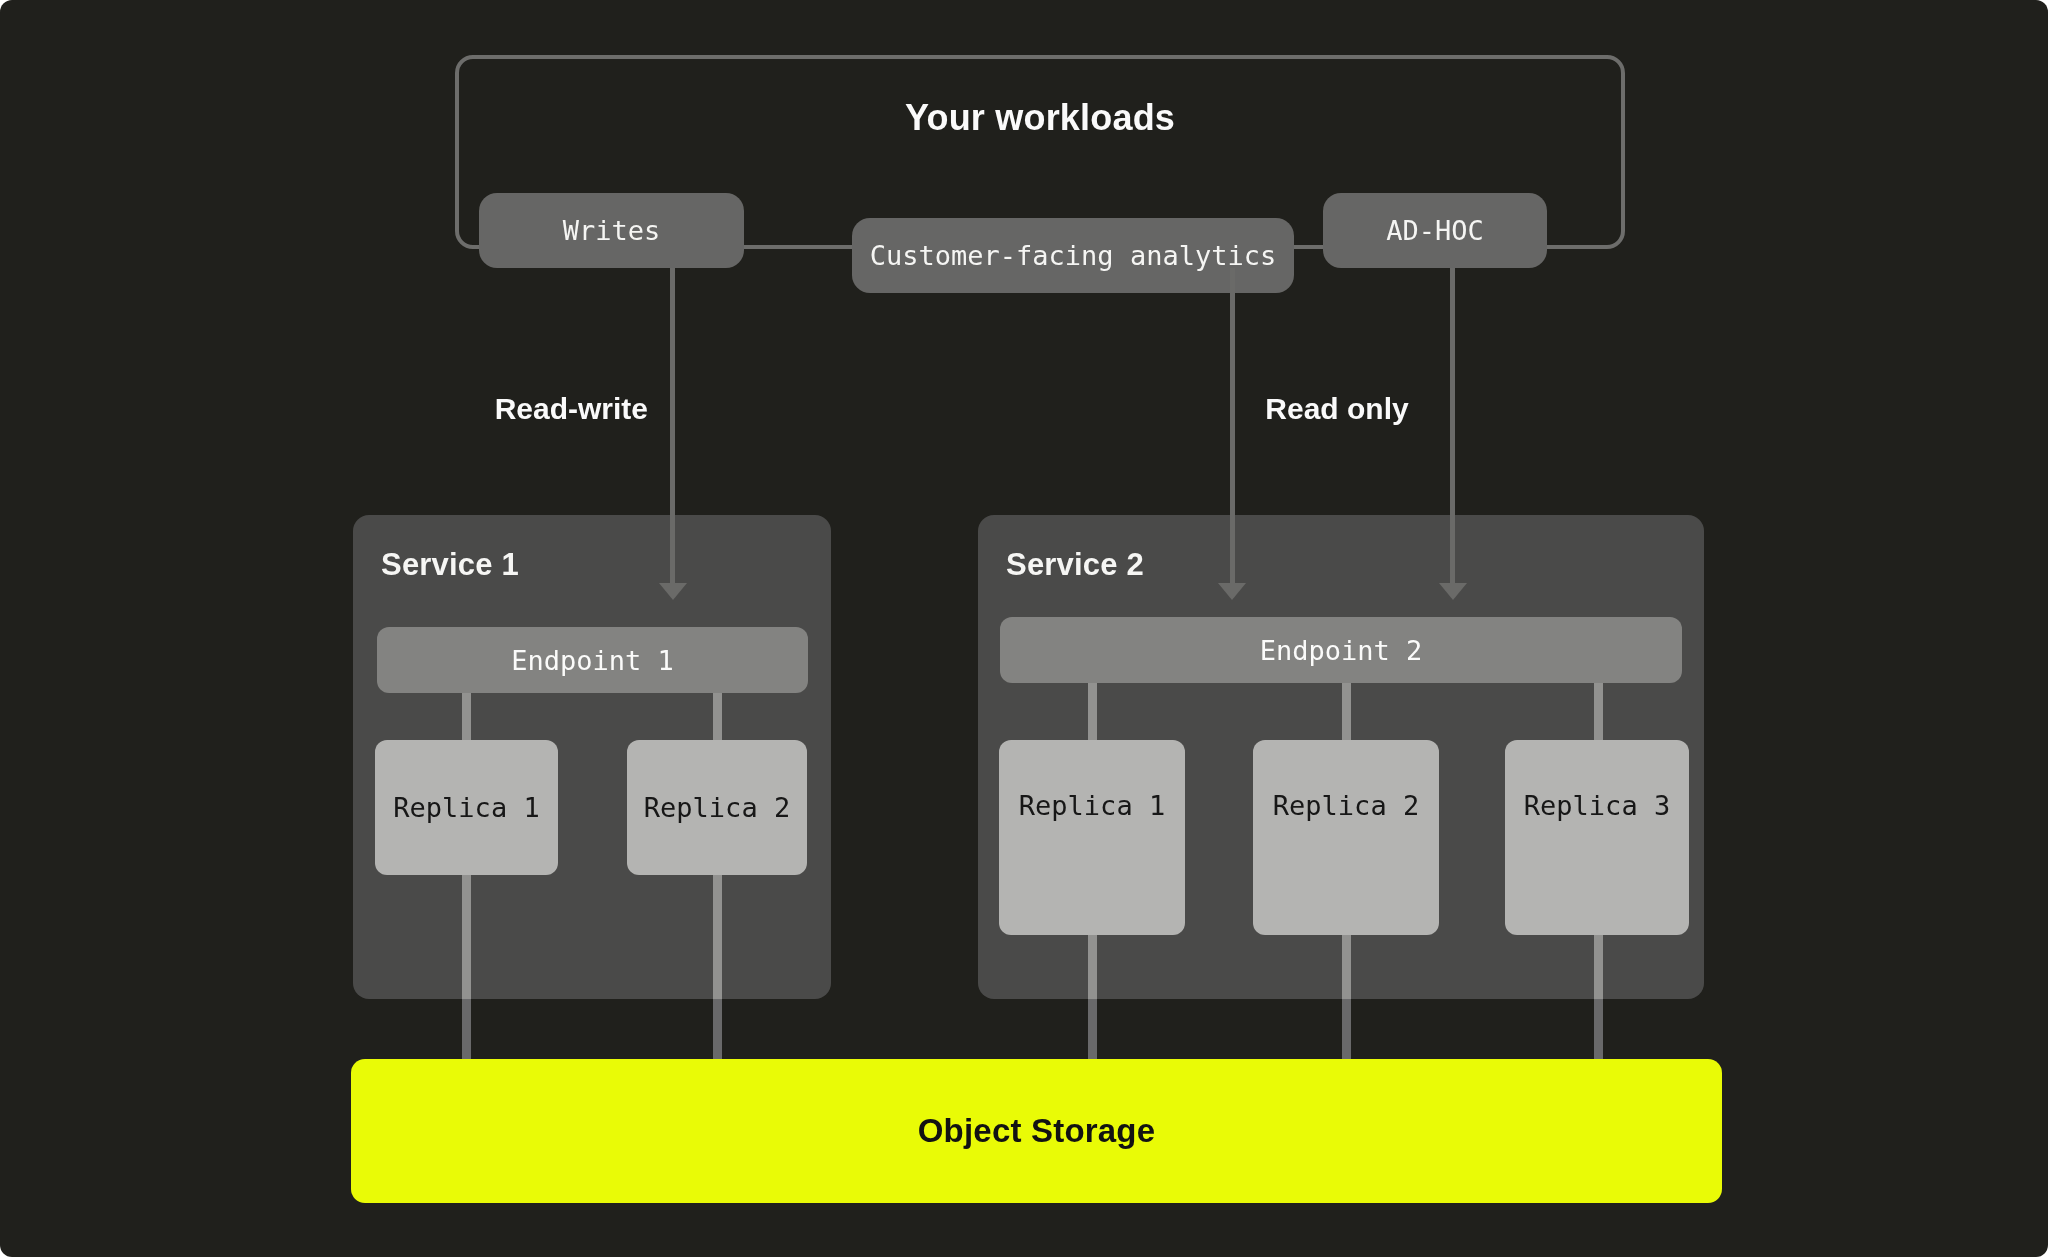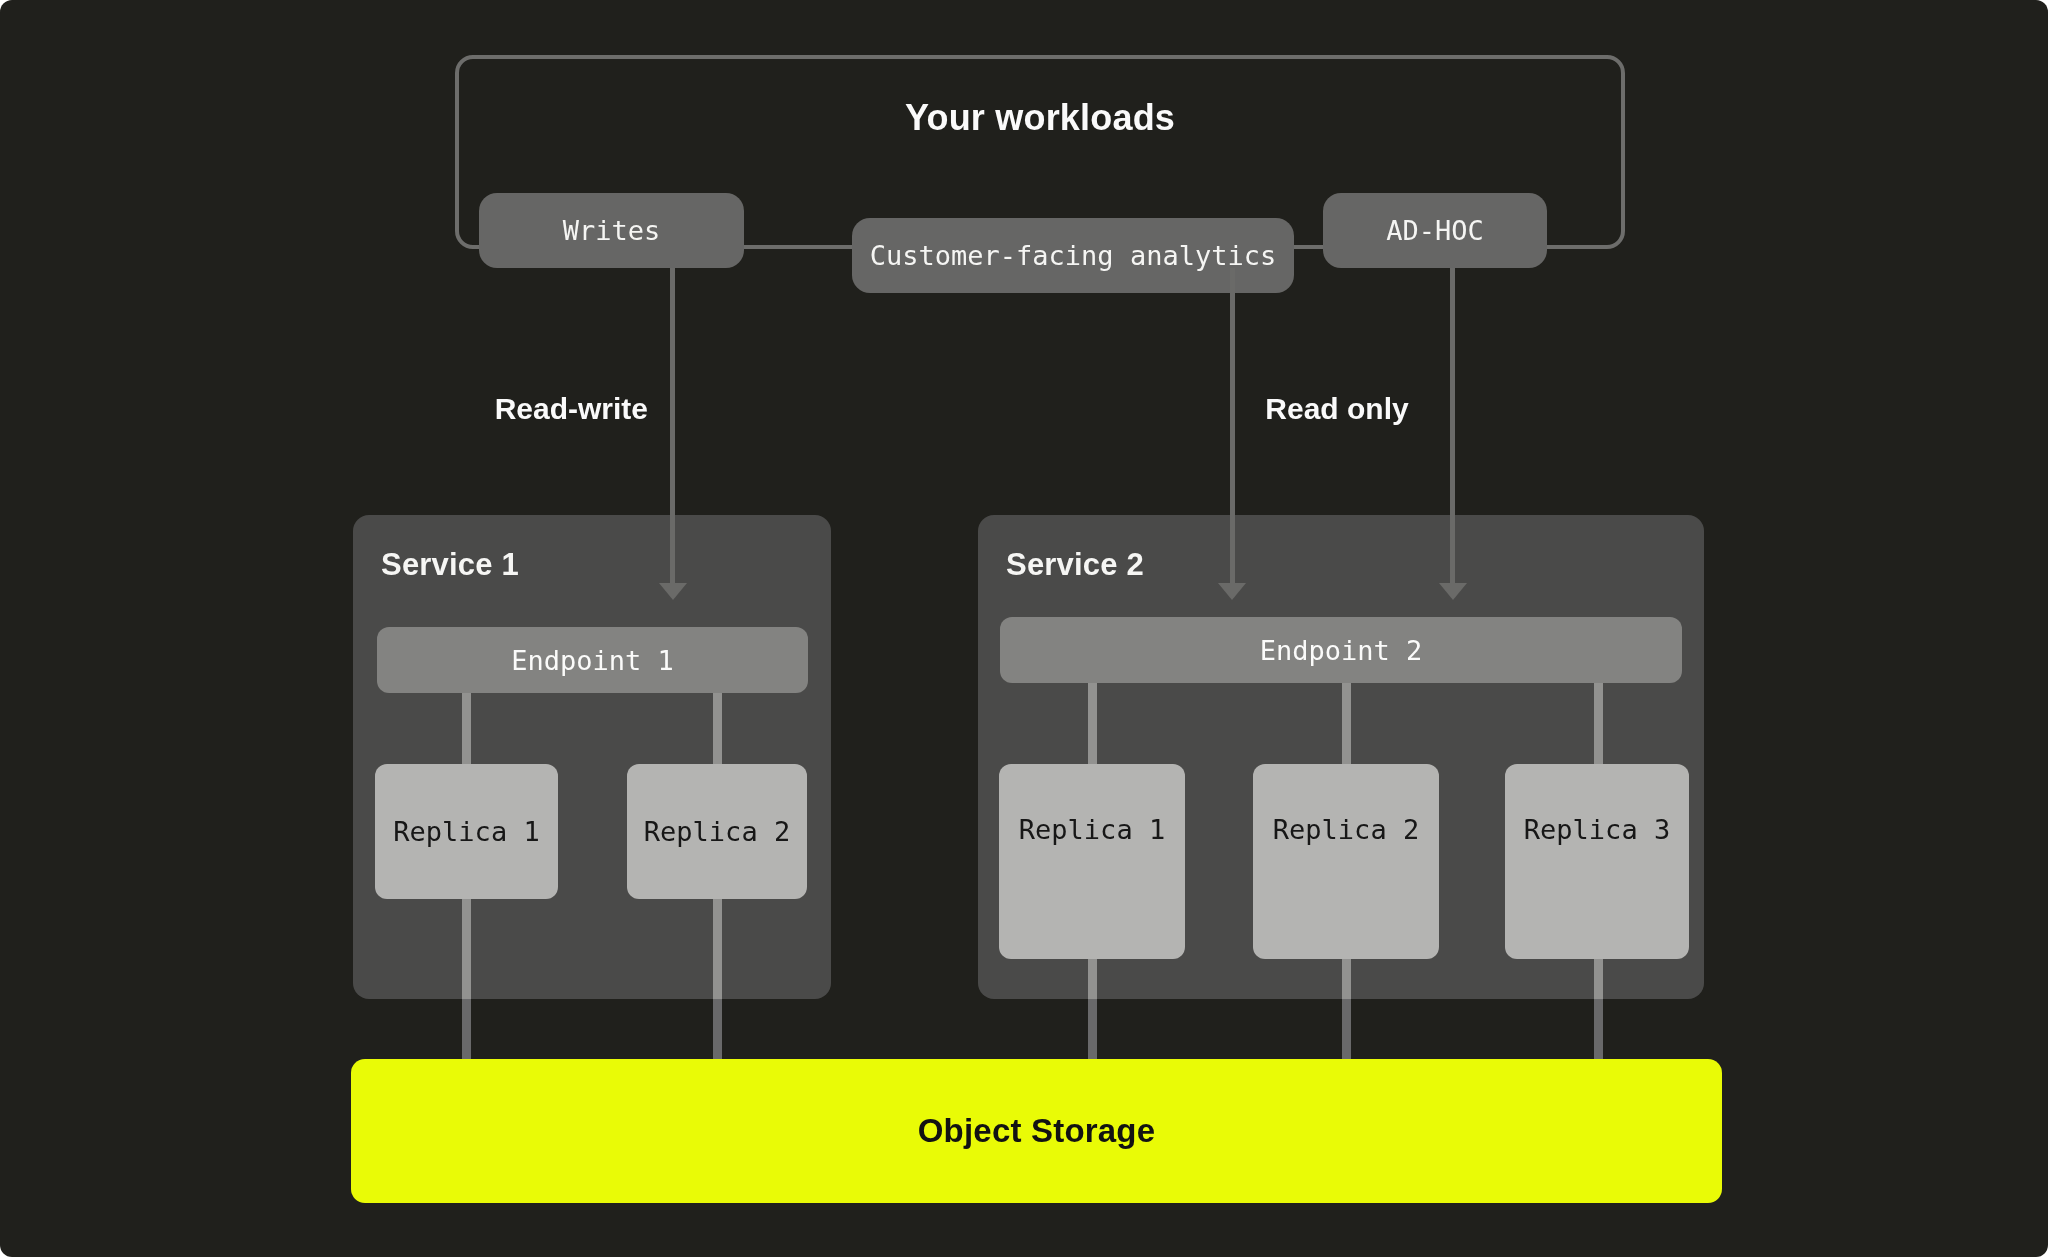--- a/index.html
+++ b/index.html
@@ -86,21 +86,21 @@
   .endpoint.e2{left:1000px;width:682px;}
   
   .conn-in{position:absolute;top:683px;height:316px;width:9px;background:var(--line-inner);z-index:2;}
   .conn-out{position:absolute;top:999px;height:60px;width:9px;background:var(--line-outer);z-index:2;}
   .cx1{left:462px;} .cx2{left:713px;} .cx3{left:1088px;} .cx4{left:1342px;} .cx5{left:1594px;}
   
   .replica{
     position:absolute;top:740px;z-index:3;display:flex;justify-content:center;
     background:var(--replica-bg);color:var(--replica-text);
     font-family:"DejaVu Sans Mono","Liberation Mono",monospace;font-size:27px;
-    border-radius:12px;box-sizing:border-box;margin-top:24px;
+    border-radius:12px;box-sizing:border-box;
   }
   .replica.short{height:135px;align-items:center;}
   .replica.tall{height:195px;align-items:flex-start;padding-top:50px;}
   .replica.s1r1{left:375px;width:183px;}
   .replica.s1r2{left:627px;width:180px;}
   .replica.s2r1{left:999px;width:186px;}
   .replica.s2r2{left:1253px;width:186px;}
   .replica.s2r3{left:1505px;width:184px;}
   
   .storage{

